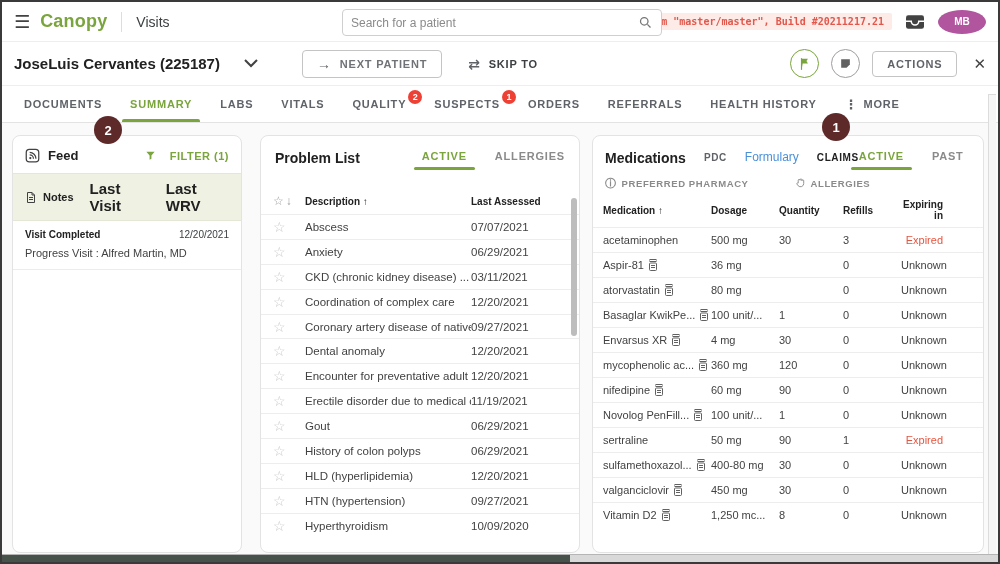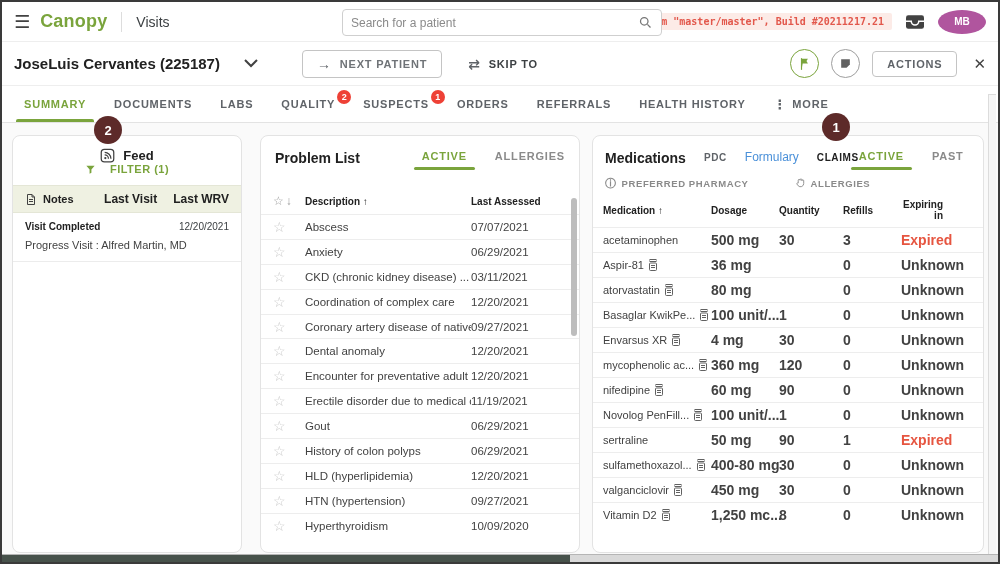--- a/index.html
+++ b/index.html
@@ -58,26 +58,26 @@
   .panel{background:#fff; border:1px solid var(--line); border-radius:8px; height:418px; position:relative; overflow:hidden;}
   .feed-panel{width:230px; margin-right:18px;}
   .problem-panel{width:320px; margin-right:12px;}
   .med-panel{flex:1;}
 
   .overlay-badge{position:absolute; width:28px; height:28px; border-radius:50%; background:var(--dark-badge); color:#fff; font-size:13px; font-weight:bold; display:flex; align-items:center; justify-content:center; z-index:5;}
   .badge-feed{left:92px; top:-7px;}
   .badge-med{left:820px; top:-10px;}
 
   
-  .feed-head{display:flex; align-items:center; justify-content:space-between; padding:12px 12px 10px 12px;flex-direction:column;}
+  .feed-head{display:flex; align-items:center; justify-content:space-between; padding:12px 12px 10px 12px;}
   .feed-title{display:flex; align-items:center; gap:8px; font-size:13px; font-weight:bold; color:var(--ink);}
   .filter-link{display:flex; align-items:center; gap:14px; font-size:11px; font-weight:bold; letter-spacing:.5px; color:var(--green); cursor:pointer;}
   .notes-bar{display:flex; align-items:center; background:#eff1e2; border-top:1px solid #e4e6d6; border-bottom:1px solid #e4e6d6; padding:6px 12px; gap:6px;}
   .notes-label{font-size:11px; font-weight:bold; color:var(--ink); flex:1;}
-  .notes-col{font-size:12px; font-weight:bold; color:var(--ink); margin-left:10px;}
+  .notes-col{font-size:15px; font-weight:bold; color:var(--ink); margin-left:10px;}
   .feed-entry{padding:8px 12px 10px 12px; border-bottom:1px solid #ececec;}
   .fe-top{display:flex; justify-content:space-between; align-items:baseline;}
   .fe-title{font-size:10px; font-weight:bold; color:var(--ink);}
   .fe-date{font-size:10px; color:#3c4043;}
   .fe-detail{font-size:11px; color:var(--body-tx); margin-top:7px;}
 
   
   .seg-tabs{display:flex; gap:28px;}
   .seg-tab{position:relative; font-size:11px; font-weight:bold; letter-spacing:.8px; color:#8a8a8a; cursor:pointer; padding-bottom:8px;}
   .seg-tab.on{color:var(--green);}
@@ -102,21 +102,21 @@
   .formulary{font-size:12px; color:var(--blue); cursor:pointer;}
   .claims{font-size:10px; font-weight:bold; letter-spacing:.6px; color:var(--ink); cursor:pointer;}
   .med-head .seg-tabs{margin-left:auto; margin-right:10px;}
   .med-sub{display:flex; align-items:center; gap:46px; padding:8px 12px 2px 12px;}
   .sub-link{display:flex; align-items:center; gap:5px; font-size:9.5px; font-weight:bold; letter-spacing:.6px; color:#8a8a8a; cursor:pointer;}
   .sub-ic{font-size:11px; color:#8a8a8a; line-height:1;}
   .med-cols{display:grid; grid-template-columns:108px 68px 64px 58px 1fr; padding:8px 40px 6px 10px; align-items:center;}
   .med-cols .col-label:last-child{text-align:right;}
   .med-row{display:grid; grid-template-columns:108px 68px 64px 58px 1fr; padding:0 40px 0 10px; align-items:center; height:25px; border-top:1px solid #ededed;}
   .med-name{font-size:11px; color:var(--body-tx); white-space:nowrap; overflow:hidden; display:flex; align-items:center; gap:4px;}
-  .med-cell{font-size:14px; color:var(--body-tx); white-space:nowrap;font-weight:bold;}
+  .med-cell{font-size:11px; color:var(--body-tx); white-space:nowrap;}
   .med-exp{text-align:right;}
   .med-exp.expired{color:var(--expired);}
   .bottle{flex:none; display:inline-flex;}
 
   
   .page-scroll{position:absolute; top:92px; bottom:8px; right:2px; width:8px; background:#f6f6f6; border-left:1px solid #dcdcdc; border-top:1px solid #dcdcdc;}
   .bottom-edge{position:absolute; left:0; right:0; bottom:0; height:8px; background:linear-gradient(to right,#47524b 0%,#47524b 57%,#d9d9d9 57%,#d9d9d9 100%); border-top:1px solid #b5b5b5; z-index:6;}
 </style>
 </head>
 <body>
@@ -187,38 +187,43 @@
       </span>
       <button class="btn-outline actions-btn">
         <span>ACTIONS</span>
       </button>
       <span class="close-x">✕</span>
     </div>
   </div>
 
   <nav class="tabbar">
 
+      <div class="tab">
+
+        <span>DOCUMENTS</span>
+
+      </div>
+
       <div class="tab active">
 
         <span>SUMMARY</span>
 
       </div>
 
       <div class="tab">
 
-        <span>DOCUMENTS</span>
-
-      </div>
-
-      <div class="tab">
-
         <span>LABS</span>
 
       </div>
 
+      <div class="tab">
+
+        <span>VITALS</span>
+
+      </div>
 
       <div class="tab">
 
         <span>QUALITY</span>
         <span class="tab-badge">2</span>
       </div>
 
       <div class="tab">
 
         <span>SUSPECTS</span>

